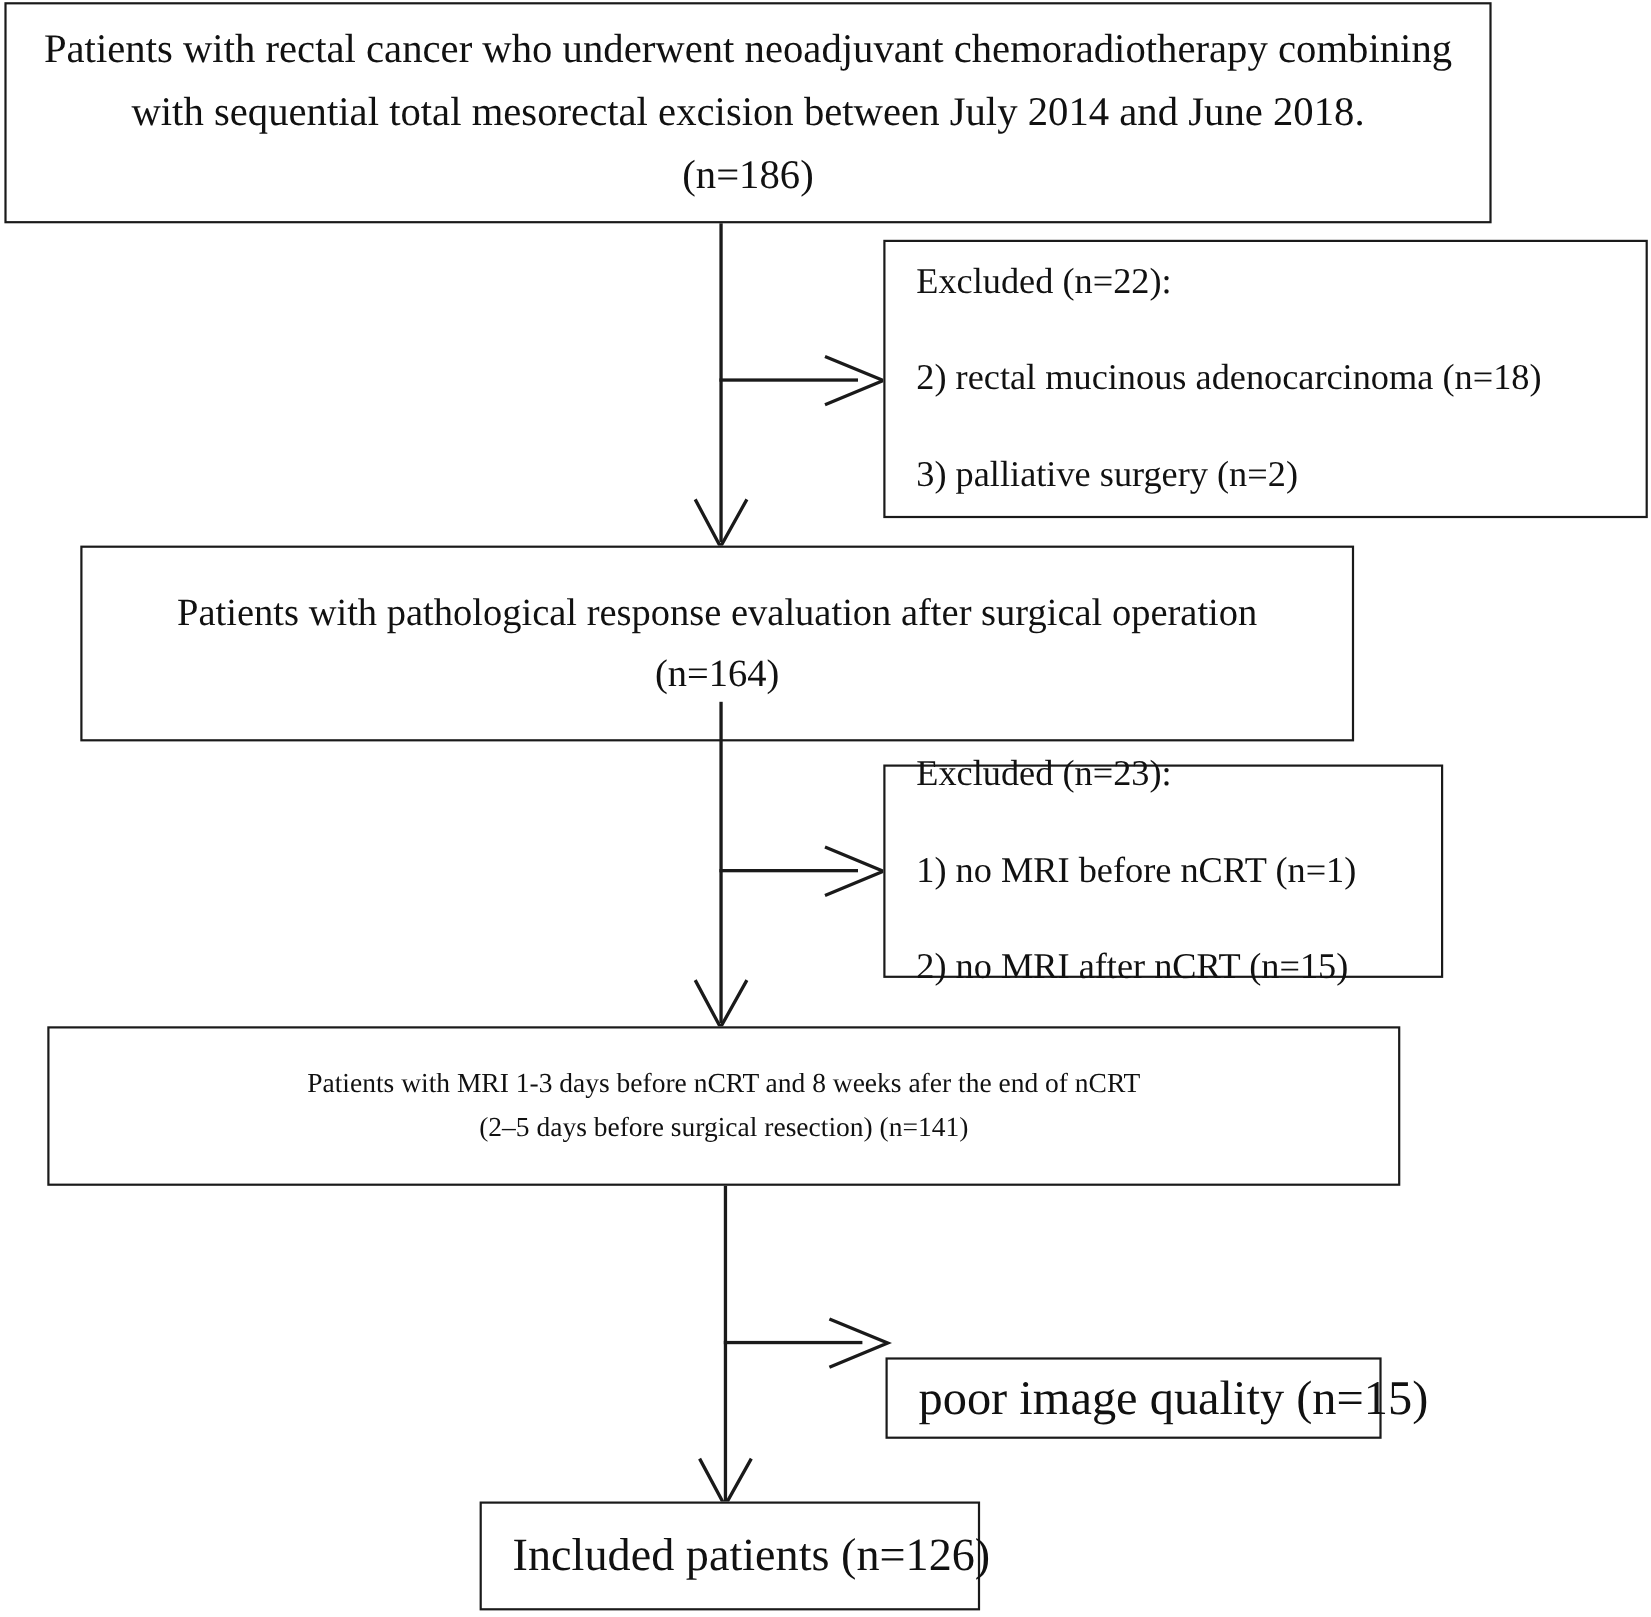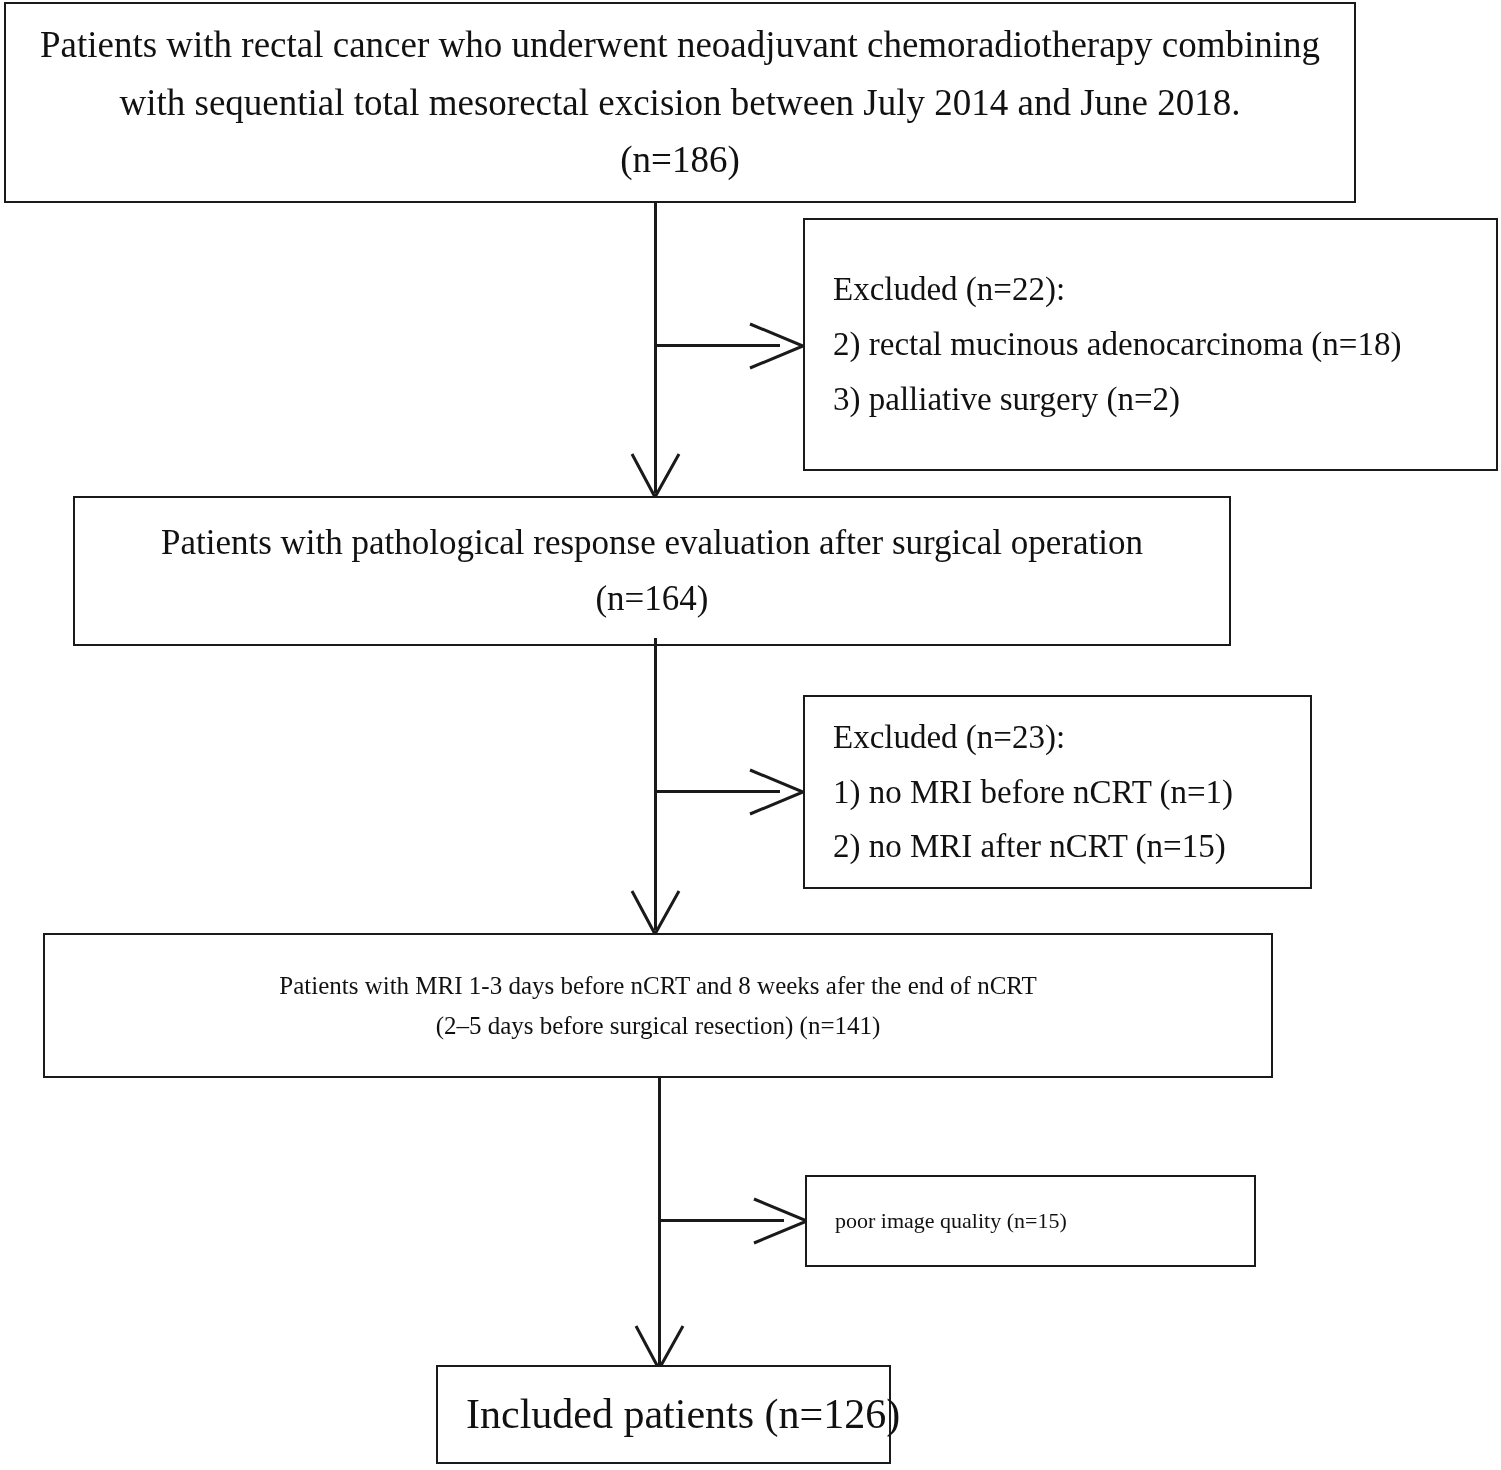--- a/index.html
+++ b/index.html
@@ -28,20 +28,21 @@
     flex-direction: column;
     justify-content: center;
   }
   .node.center {
     align-items: center;
     text-align: center;
   }
   .node.left {
     align-items: flex-start;
     text-align: center;
+    gap: 33px;
   }
   .node-line {
     display: block;
     line-height: 1.42;
     white-space: nowrap;
   }
   .node.center .node-line {
     width: 100%;
   }
   .node.left .node-line {
@@ -56,40 +57,40 @@
   }
   #node-enrolled .node-line { line-height: 1.55; }
 
   #node-excluded-1 {
     left: 803px; top: 218px; width: 695px; height: 253px;
     font-size: 33px;
   }
   #node-excluded-1 .node-line { line-height: 1.66; }
 
   #node-patho {
-    left: 73px; top: 496px; width: 1158px; height: 150px;
+    left: 73px; top: 496px; width: 1158px; height: 178px;
     font-size: 35px;
   }
   #node-patho .node-line { line-height: 1.6; }
 
   #node-excluded-2 {
     left: 803px; top: 695px; width: 509px; height: 194px;
     font-size: 33px;
   }
   #node-excluded-2 .node-line { line-height: 1.66; }
 
   #node-mri {
     left: 43px; top: 933px; width: 1230px; height: 145px;
     font-size: 25px;
   }
   #node-mri .node-line { line-height: 1.6; }
 
   #node-poorimage {
-    left: 805px; top: 1175px; width: 451px; height: 92px;
-    font-size: 22px;
+    left: 805px; top: 1234px; width: 451px; height: 74px;
+    font-size: 44px;
   }
 
   #node-included {
     left: 436px; top: 1365px; width: 455px; height: 99px;
     font-size: 42px;
   }
 
   
   .conn {
     position: absolute;

